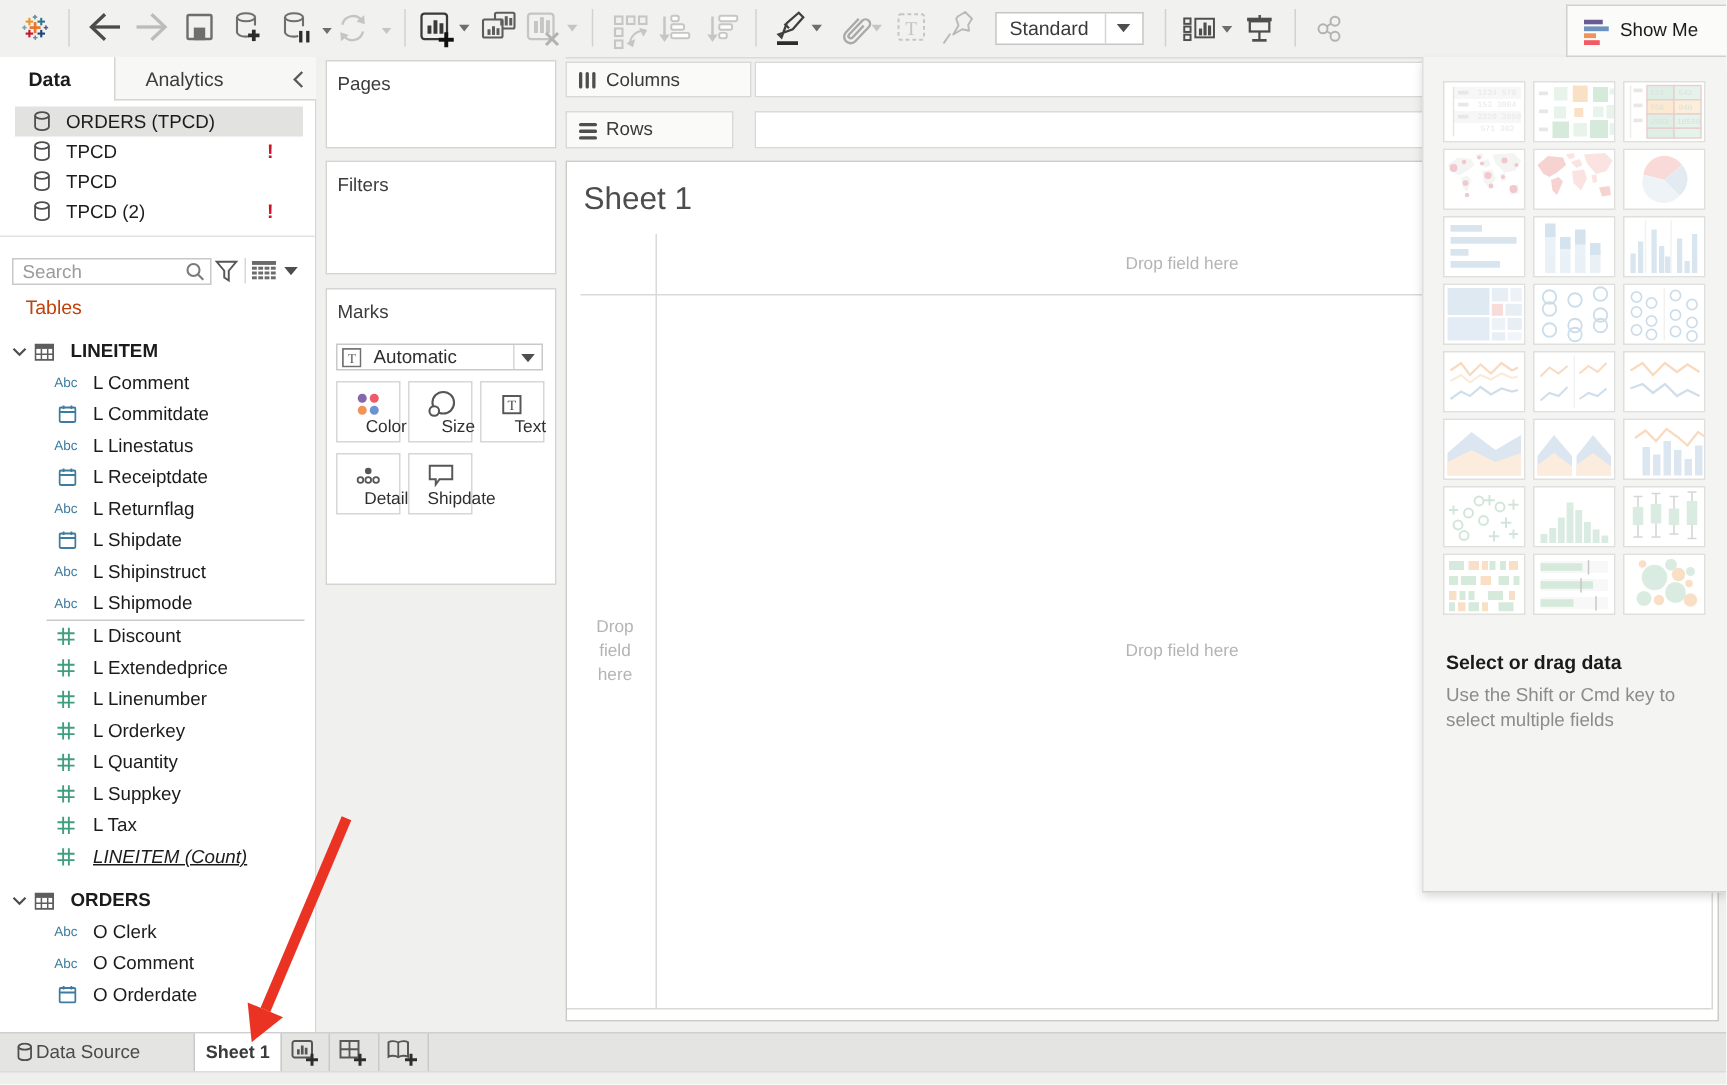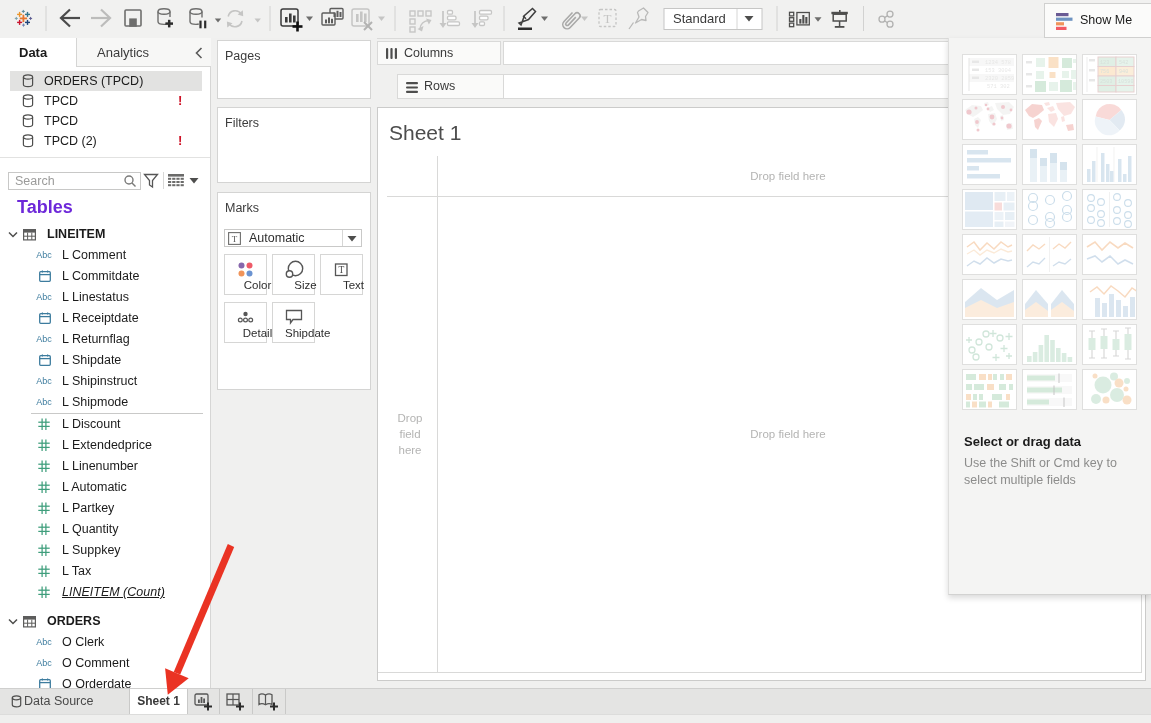--- a/index.html
+++ b/index.html
@@ -22,21 +22,21 @@
 .fi-cal{position:absolute;left:39px;top:4px;}
 
 #midpanel{position:absolute;left:211px;top:38px;width:166px;height:650px;background:#f0f0ef;}
 .card{position:absolute;left:6px;width:152px;background:#fff;border:1px solid #d4d4d3;}
 .cardlabel{position:absolute;left:7px;top:8px;font-size:12.5px;color:#3c3c3c;}
 .mkbtn{position:absolute;width:41px;height:39px;background:#fff;border:1px solid #d6d6d5;}
 .mkbtn span{position:absolute;bottom:3px;left:12px;width:100%;text-align:center;font-size:11.5px;color:#2e2e2e;}
 
 #shelf-col-label{position:absolute;left:377px;top:41px;width:124px;height:24px;background:#fafaf9;border:1px solid #d9d9d8;box-sizing:border-box;}
 #shelf-col{position:absolute;left:503px;top:41px;width:643px;height:24px;background:#fff;border:1px solid #d9d9d8;box-sizing:border-box;}
-#shelf-row-label{position:absolute;left:397px;top:74px;width:112px;height:25px;background:#fafaf9;border:1px solid #d9d9d8;box-sizing:border-box;}
+#shelf-row-label{position:absolute;left:377px;top:74px;width:112px;height:25px;background:#fafaf9;border:1px solid #d9d9d8;box-sizing:border-box;}
 #shelf-row{position:absolute;left:503px;top:74px;width:643px;height:25px;background:#fff;border:1px solid #d9d9d8;box-sizing:border-box;}
 .shelftext{position:absolute;left:26px;top:4px;font-size:12.5px;color:#3a3a3a;}
 #sheet{position:absolute;left:377px;top:107px;width:769px;height:574px;background:#fff;border:1px solid #cbcbca;box-sizing:border-box;}
 #sheettitle{position:absolute;left:11px;top:13px;font-size:21px;color:#4d4d4d;}
 .droptext{position:absolute;font-size:11.5px;color:#b4b4b3;}
 .gline{position:absolute;background:#d9d9d8;}
 
 #showmebtn{position:absolute;left:1044px;top:3px;width:107px;height:35px;background:#fbfbfa;border:1px solid #d0d0cf;border-right:none;box-sizing:border-box;}
 #showmepanel{position:absolute;left:948px;top:38px;width:203px;height:557px;background:#f4f4f3;border-left:1px solid #dededd;border-bottom:1px solid #d2d2d1;box-sizing:border-box;box-shadow:0 3px 6px rgba(0,0,0,0.15);}
 .thumb{position:absolute;width:55px;height:41px;background:#fff;border:1px solid #dfdfde;box-sizing:border-box;}
@@ -322,21 +322,21 @@
           <rect x="0" y="10.2" width="3.2" height="2"></rect>
           <rect x="4.2" y="10.2" width="3.2" height="2"></rect>
           <rect x="8.4" y="10.2" width="3.2" height="2"></rect>
           <rect x="12.6" y="10.2" width="3.2" height="2"></rect>
         </g>
   </svg>
   <svg width="10" height="8" style="position:absolute;left:189px;top:139px">
         <path d="M0.5 1 l9 0 l-4.5 5.5 z" fill="#4e4e4d"></path>
       </svg>
 
-  <span style="position:absolute;left:17px;top:159px;font-size:18px;font-weight:bold;color:#6d28d9;">Tables</span>
+  <span style="position:absolute;left:17px;top:159px;font-size:13px;font-weight:normal;color:#c2410c;">Tables</span>
   <div style="position:absolute;left:0;top:186px;width:210px;">
     <div class="frow">
           <svg width="10" height="7" style="position:absolute;left:8px;top:7px">
             <path d="M1 1.5 L5 5.5 L9 1.5" stroke="#4e4e4d" stroke-width="1.5" fill="none"></path>
           </svg>
       <svg width="13" height="12" style="position:absolute;left:23px;top:5px">
             <rect x="0.6" y="0.6" width="11.8" height="10.3" fill="none" stroke="#5d5d5c" stroke-width="1.2"></rect>
             <rect x="0.6" y="0.6" width="11.8" height="3" fill="#5d5d5c"></rect>
             <line x1="4.6" y1="3.6" x2="4.6" y2="10.9" stroke="#5d5d5c"></line>
             <line x1="8.8" y1="3.6" x2="8.8" y2="10.9" stroke="#5d5d5c"></line>
@@ -427,32 +427,21 @@
         </div>
     <div class="frow">
           <svg width="12" height="13" style="position:absolute;left:38px;top:4px">
             <g stroke="#3f9e7c" stroke-width="1.25" fill="none">
               <line x1="4.1" y1="0.5" x2="4.1" y2="12"></line>
               <line x1="7.9" y1="0.5" x2="7.9" y2="12"></line>
               <line x1="0.3" y1="4.2" x2="11.7" y2="4.2"></line>
               <line x1="0.3" y1="8.4" x2="11.7" y2="8.4"></line>
             </g>
           </svg>
-          <span class="fieldtext">L Automatic</span>
-        </div>
-    <div class="frow">
-          <svg width="12" height="13" style="position:absolute;left:38px;top:4px">
-            <g stroke="#3f9e7c" stroke-width="1.25" fill="none">
-              <line x1="4.1" y1="0.5" x2="4.1" y2="12"></line>
-              <line x1="7.9" y1="0.5" x2="7.9" y2="12"></line>
-              <line x1="0.3" y1="4.2" x2="11.7" y2="4.2"></line>
-              <line x1="0.3" y1="8.4" x2="11.7" y2="8.4"></line>
-            </g>
-          </svg>
-          <span class="fieldtext">L Partkey</span>
+          <span class="fieldtext">L Orderkey</span>
         </div>
     <div class="frow">
           <svg width="12" height="13" style="position:absolute;left:38px;top:4px">
             <g stroke="#3f9e7c" stroke-width="1.25" fill="none">
               <line x1="4.1" y1="0.5" x2="4.1" y2="12"></line>
               <line x1="7.9" y1="0.5" x2="7.9" y2="12"></line>
               <line x1="0.3" y1="4.2" x2="11.7" y2="4.2"></line>
               <line x1="0.3" y1="8.4" x2="11.7" y2="8.4"></line>
             </g>
           </svg>

